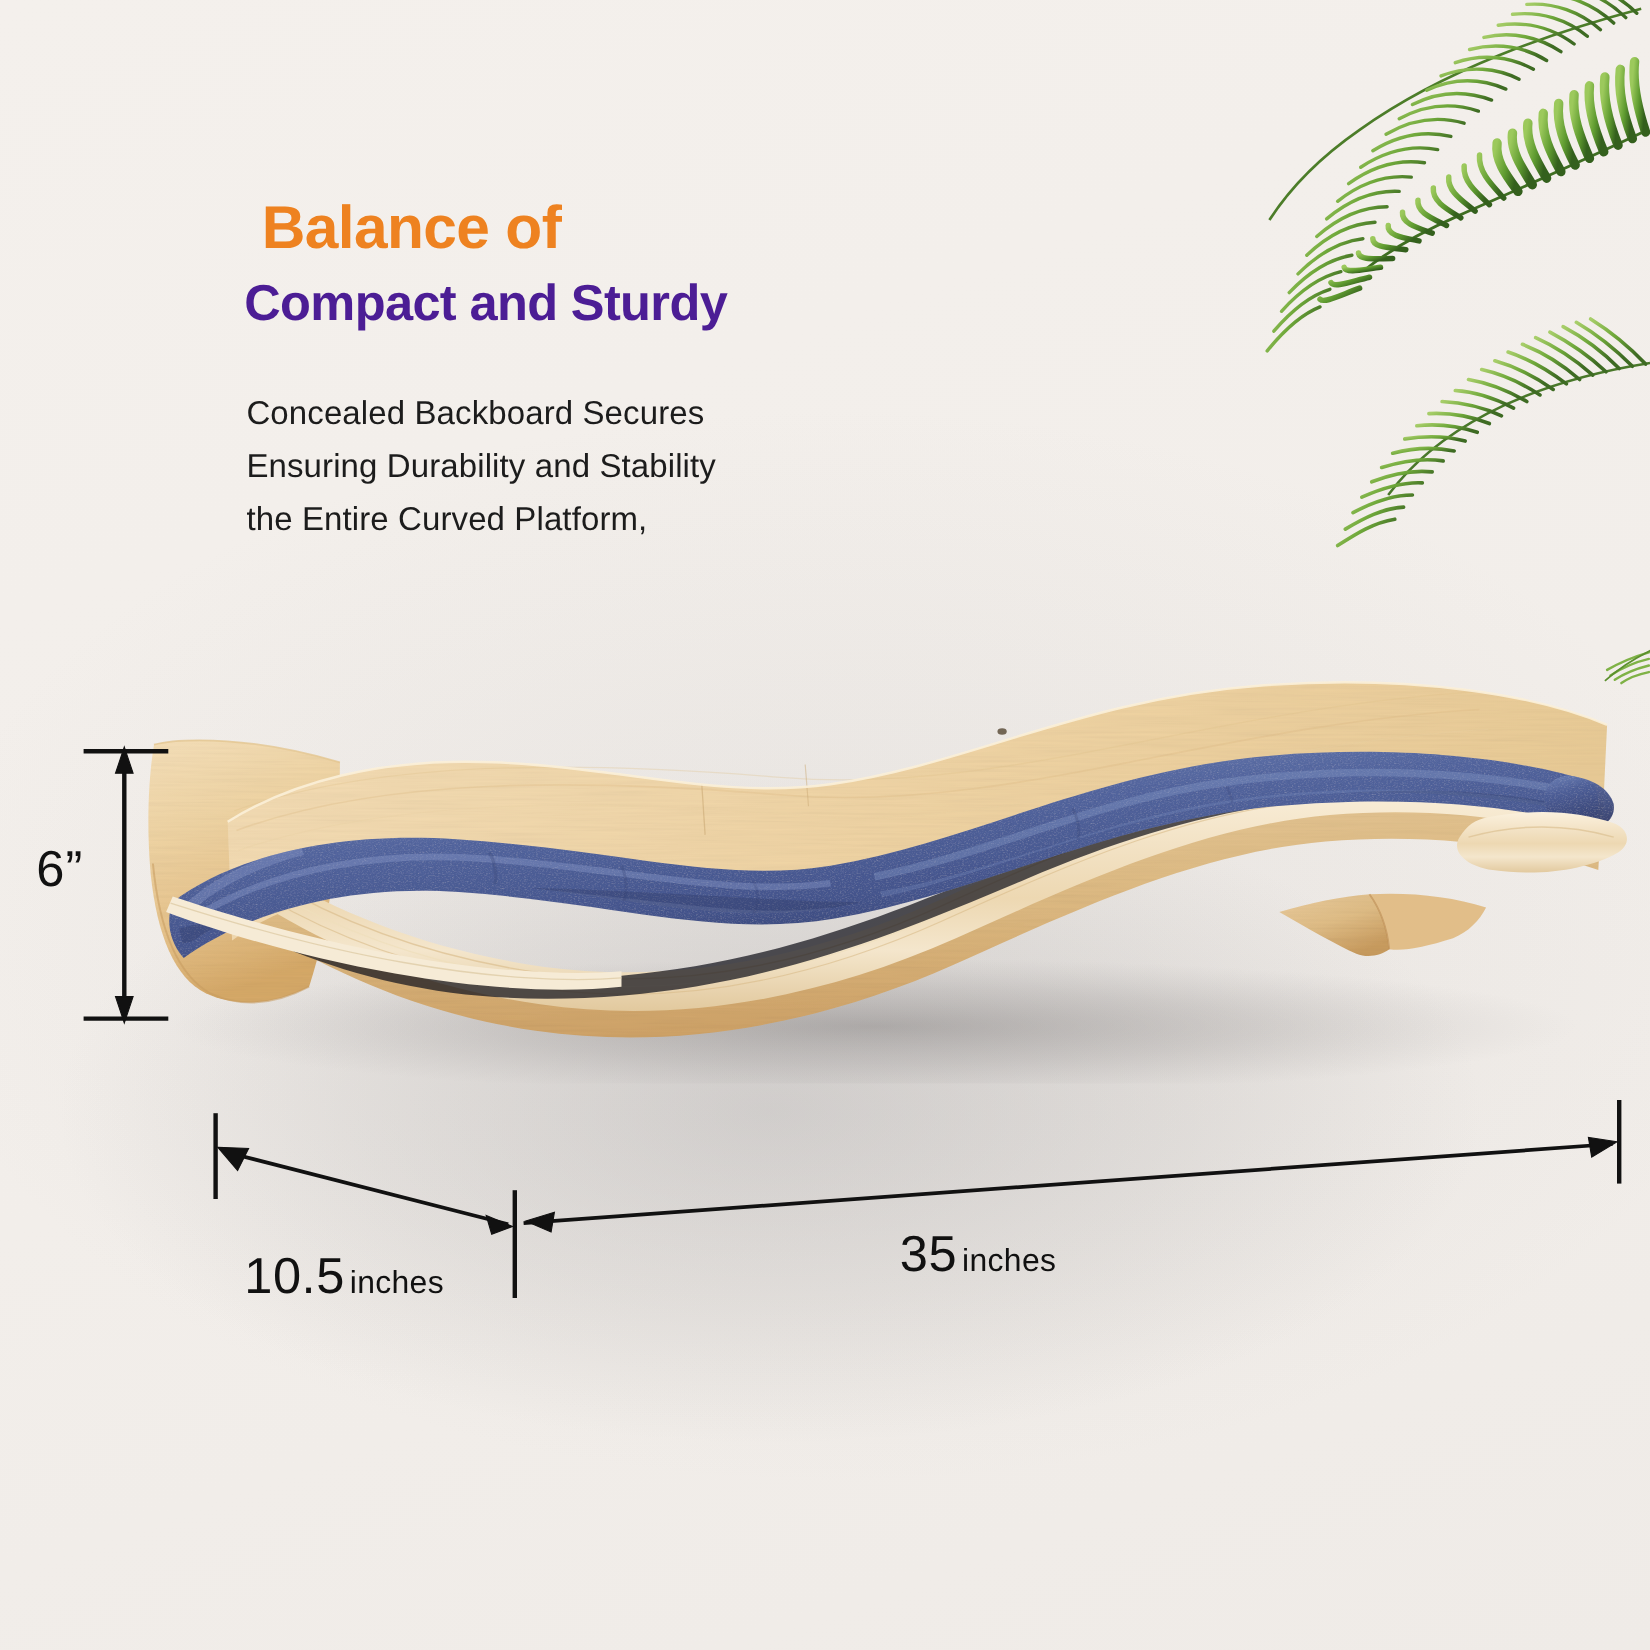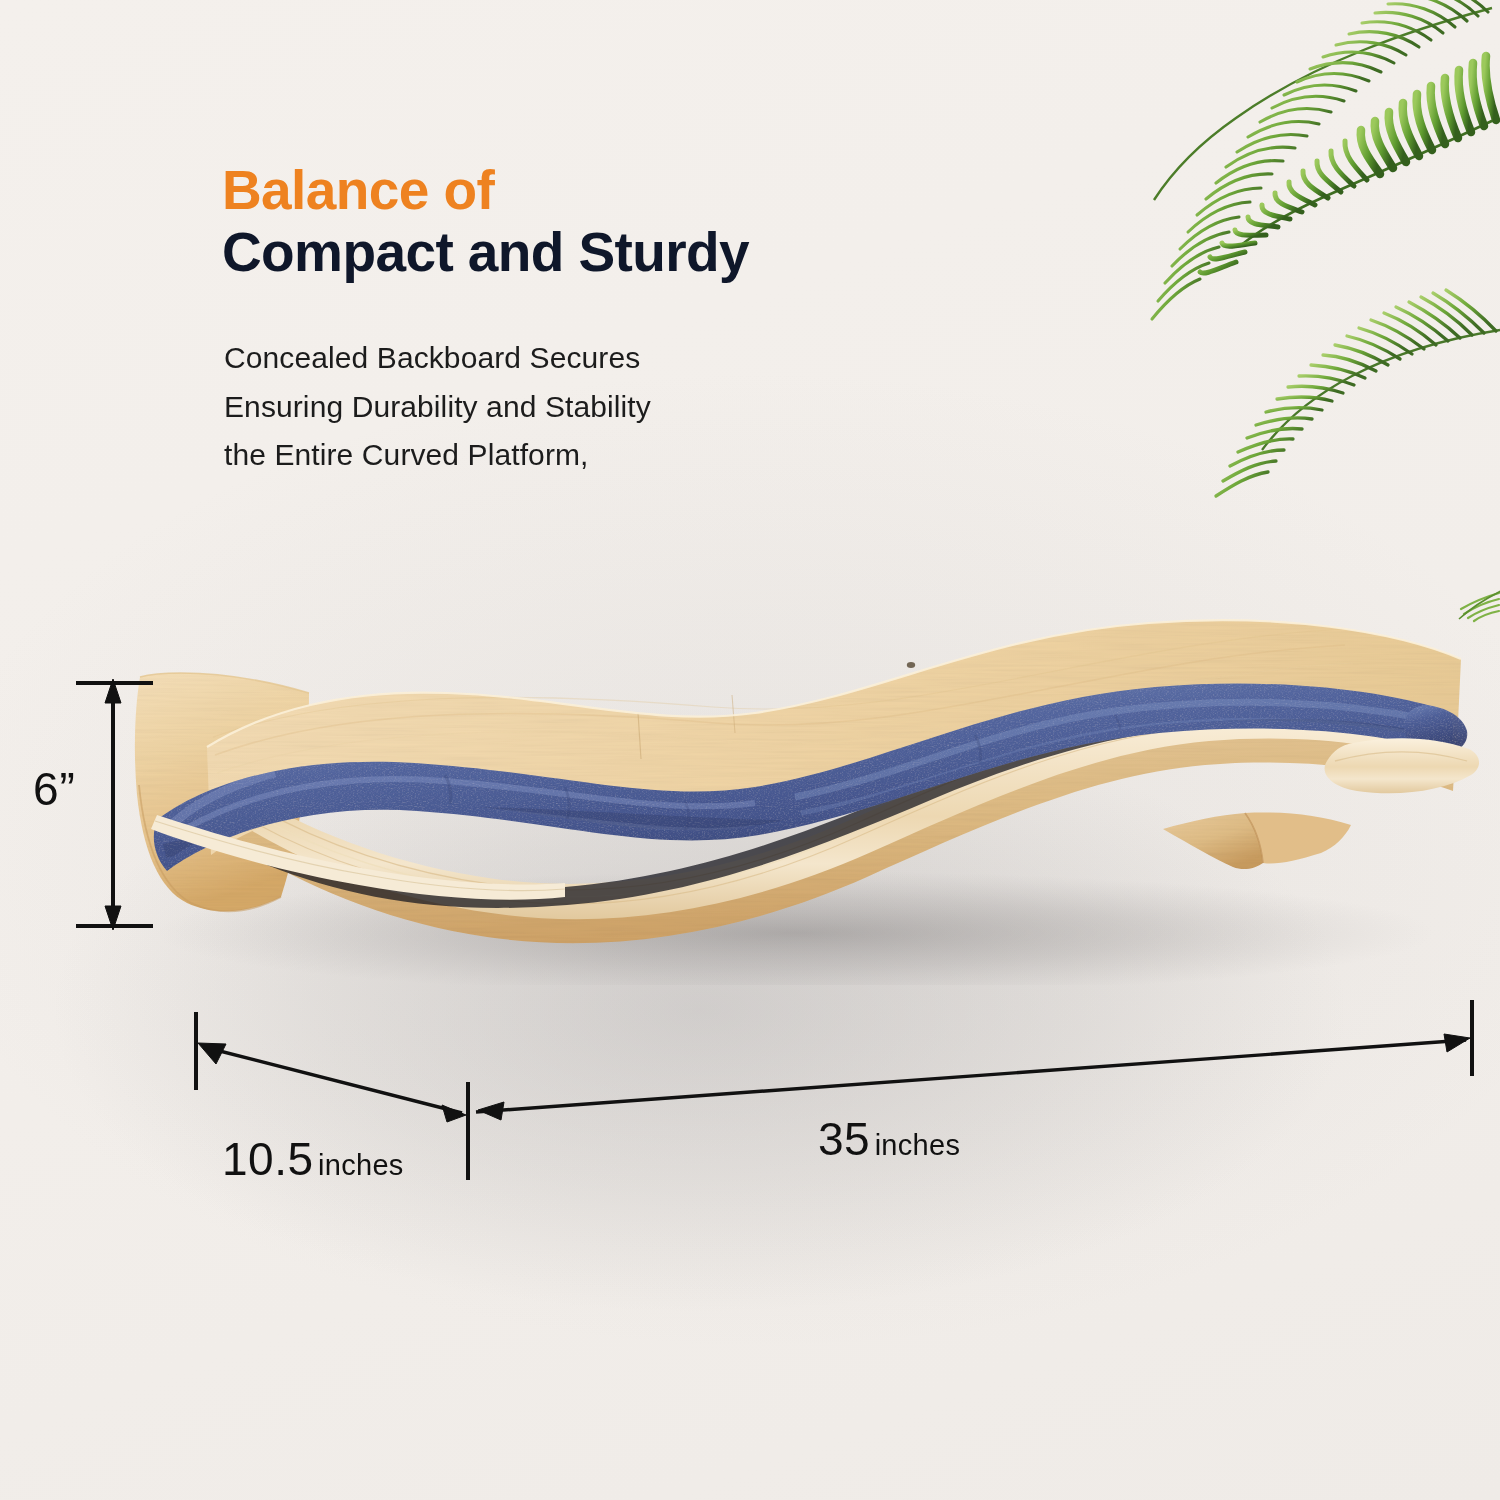--- a/index.html
+++ b/index.html
@@ -34,34 +34,34 @@
     left: 222px;
     top: 162px;
     width: 840px;
   }
   .headline-accent {
     font-size: 55px;
     font-weight: 700;
     color: #EE8220;
     letter-spacing: -0.6px;
     line-height: 1.02;
-    margin: 0;
+    margin: 16px;
   }
   .headline-main {
-    font-size: 55px;
+    font-size: 46px;
     font-weight: 700;
-    color: #0f172a;
+    color: #4c1d95;
     letter-spacing: -0.6px;
     line-height: 1.12;
     margin: 4px 0 0 0;
   }
   .subhead {
     position: absolute;
     left: 224px;
-    top: 334px;
+    top: 352px;
     width: 640px;
     font-size: 30px;
     font-weight: 400;
     color: #1C1C1C;
     line-height: 1.62;
     letter-spacing: 0.1px;
   }
   .subhead div { white-space: nowrap; }
 
   

